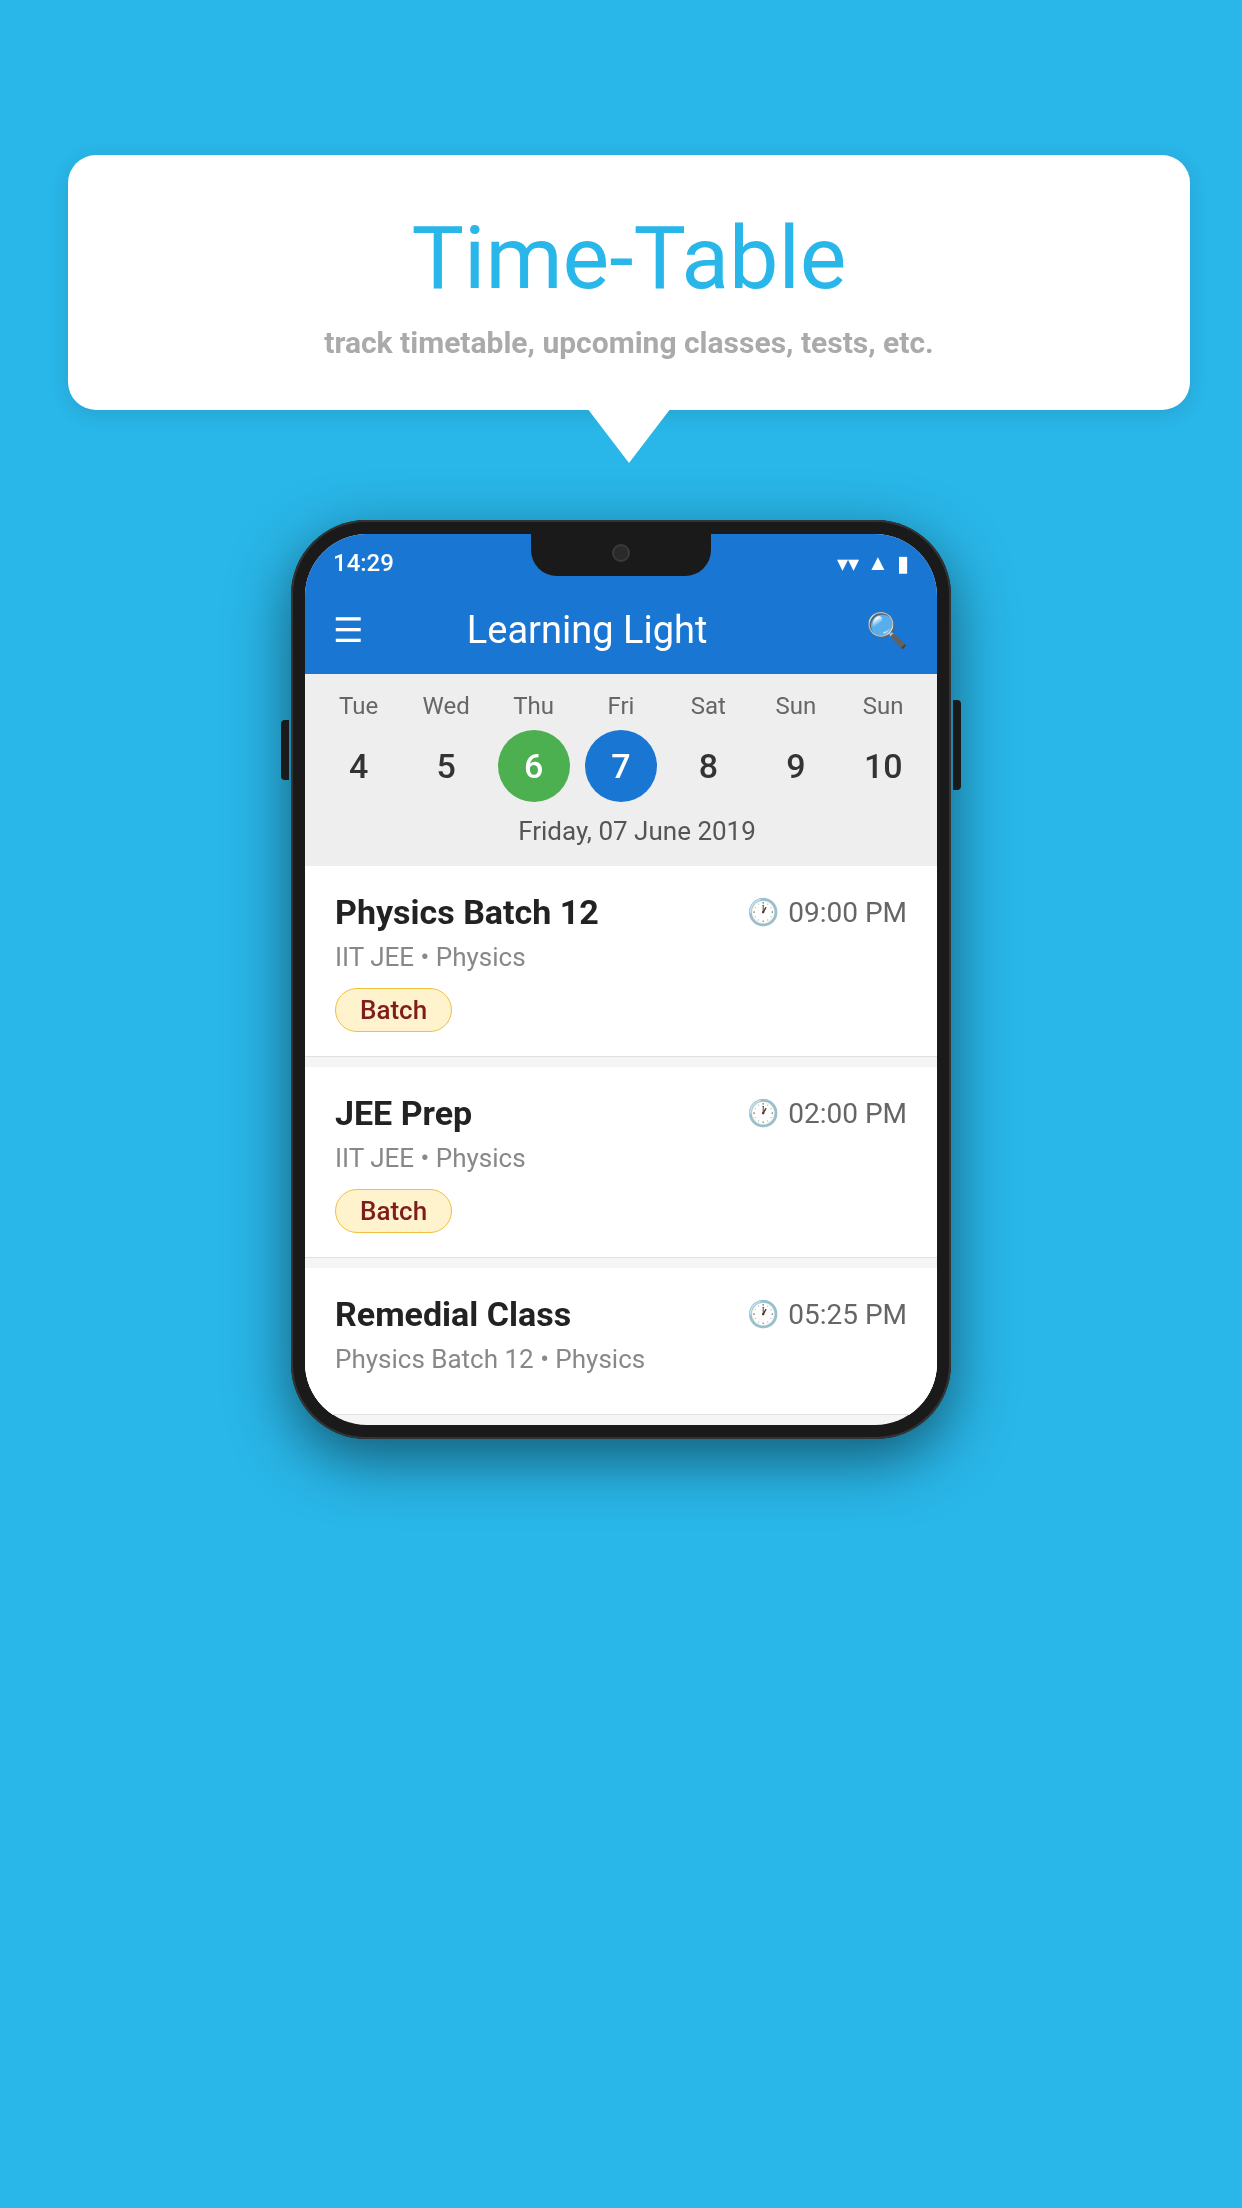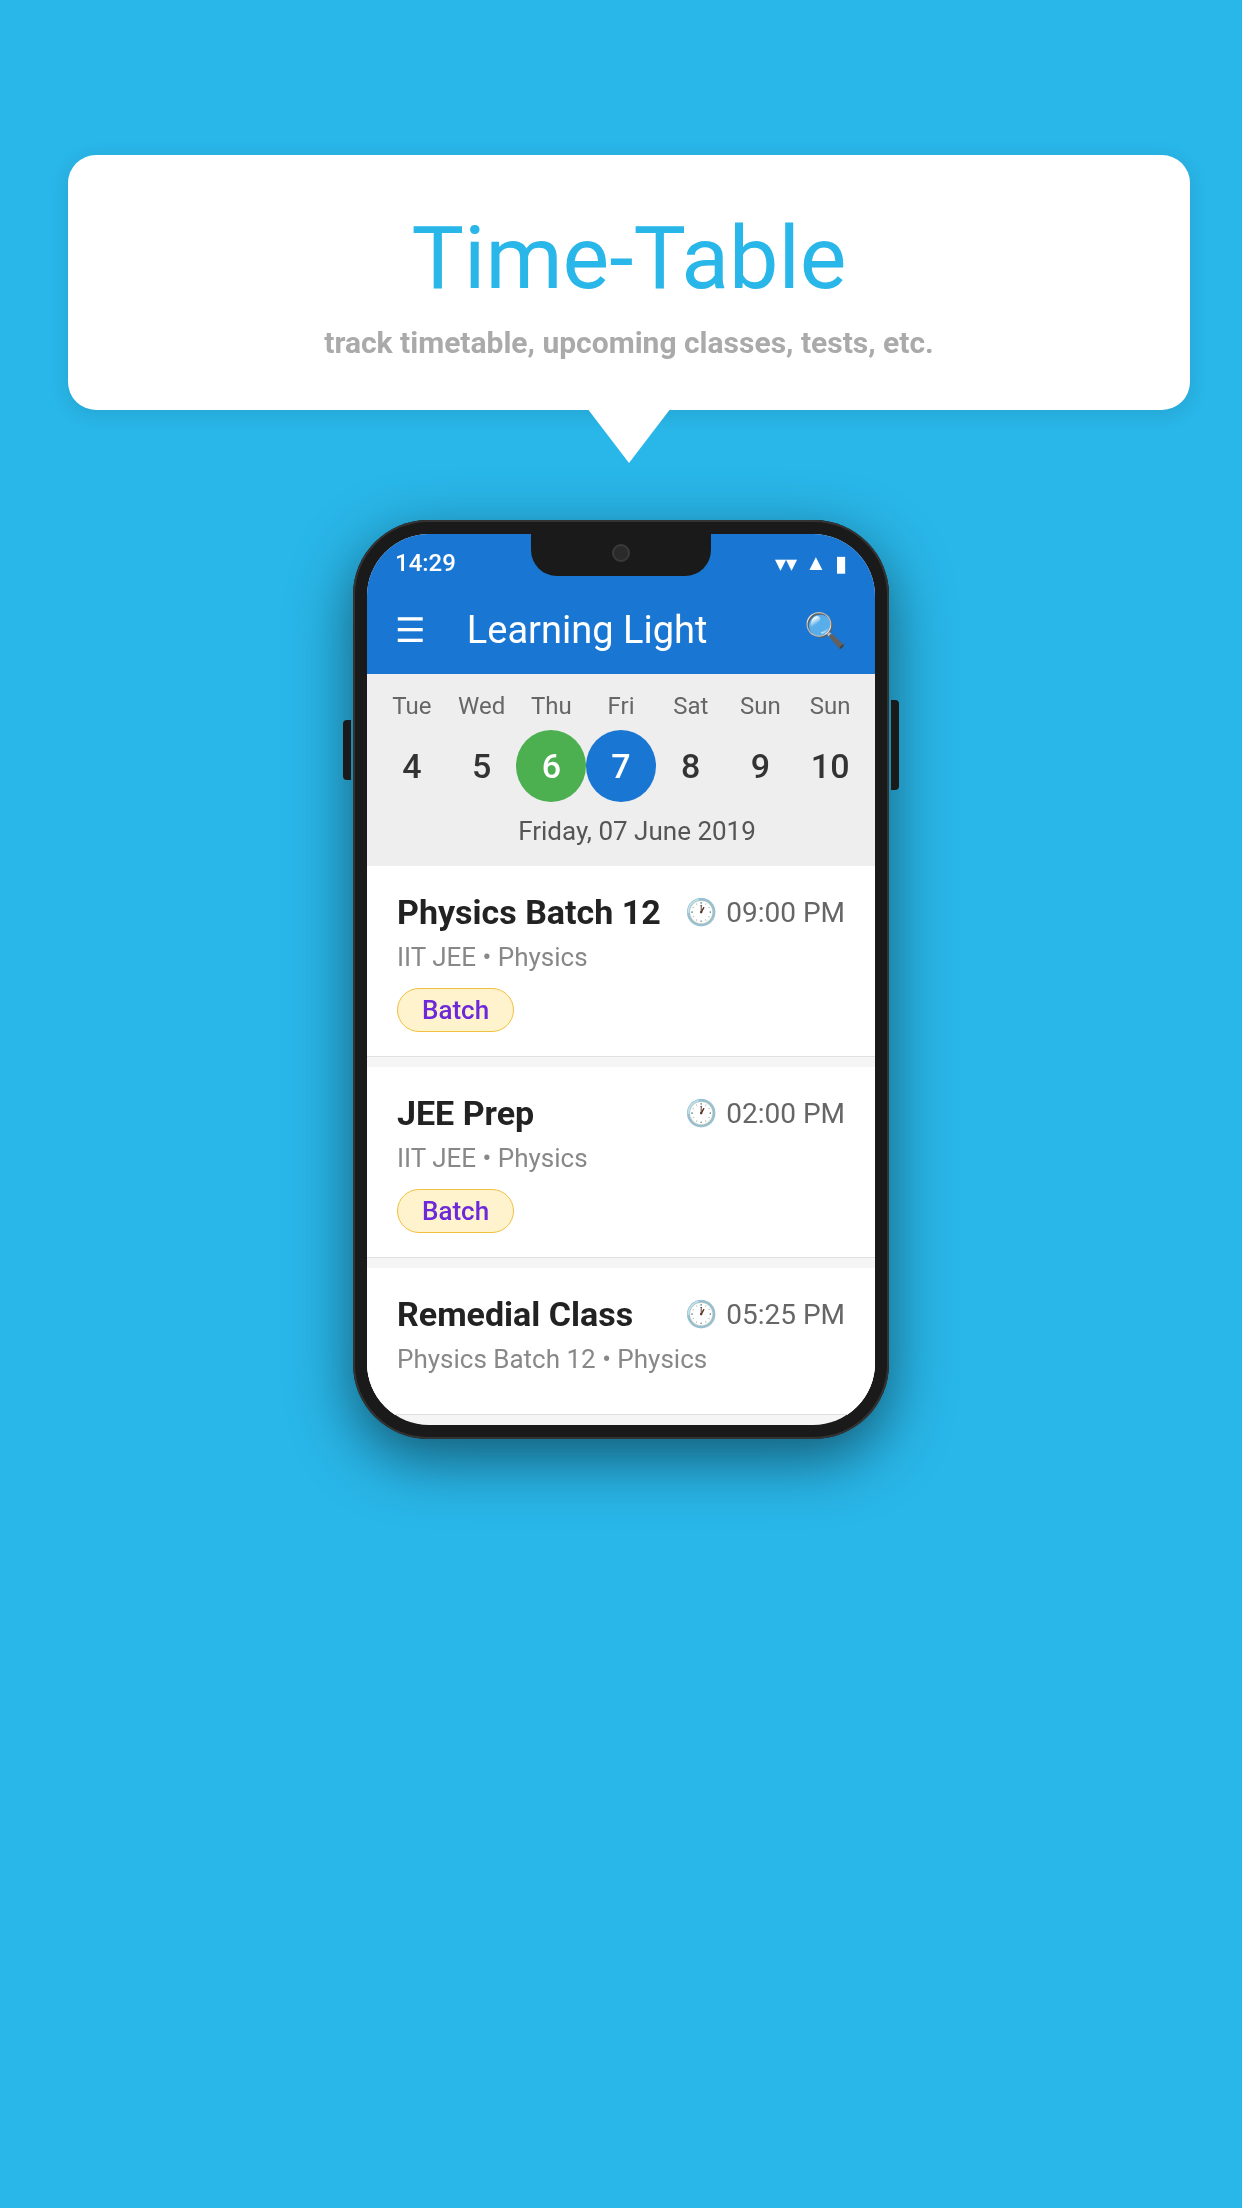--- a/index.html
+++ b/index.html
@@ -57,21 +57,21 @@
       border-top: 55px solid white;
       margin-top: -2px;
     }
 
     
     .phone-wrapper {
       position: absolute;
       top: 520px;
       left: 50%;
       transform: translateX(-50%);
-      width: 536px;
+      width: 660px;
     }
 
     .phone-outer {
       background: #1a1a1a;
       border-radius: 75px;
       padding: 14px;
       position: relative;
       box-shadow: 0 20px 60px rgba(0,0,0,0.5), inset 0 0 0 2px #333;
     }
 
@@ -287,21 +287,21 @@
 
     .schedule-item-subtitle {
       font-size: 26px;
       color: #888;
       margin-bottom: 16px;
     }
 
     .batch-badge {
       display: inline-block;
       background: #fff3cd;
-      color: #6d28d9;
+      color: #7f1d1d;
       border: 1.5px solid #f0c040;
       border-radius: 30px;
       padding: 6px 24px;
       font-size: 26px;
       font-weight: 500;
     }
   </style>
 </head>
 <body>
 

